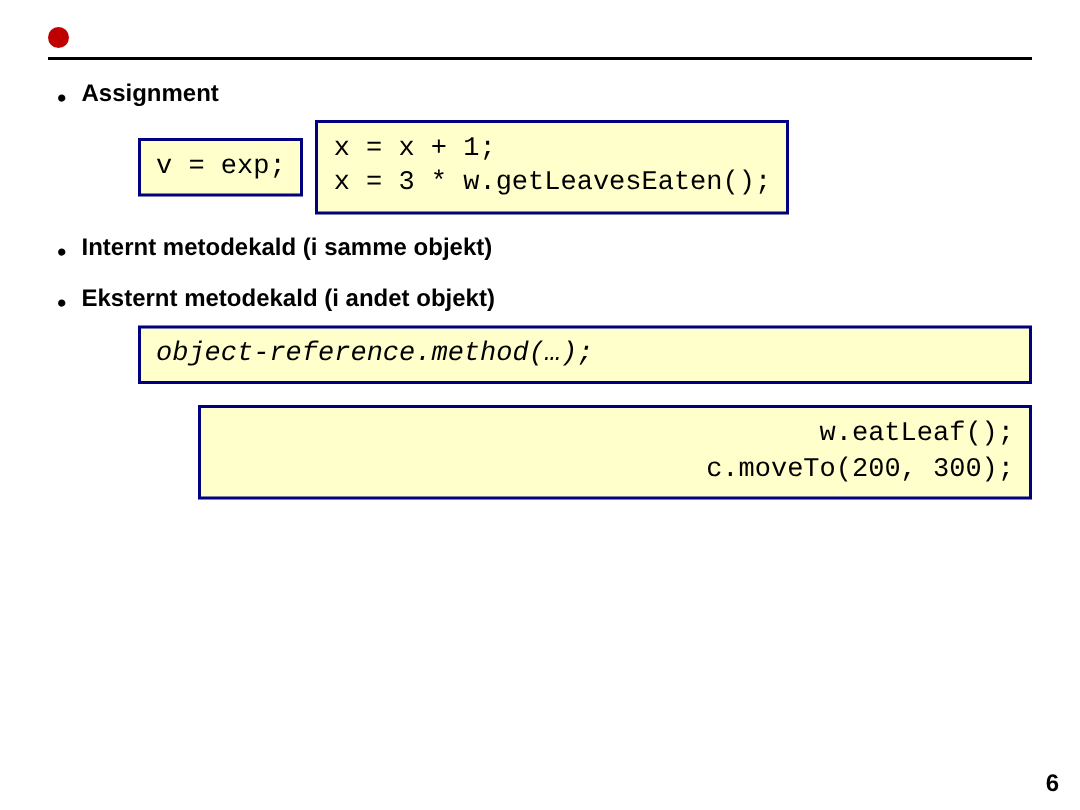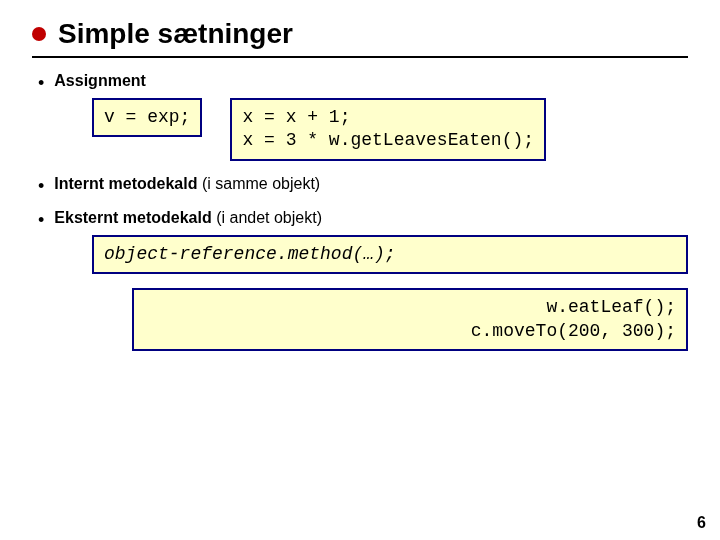--- a/index.html
+++ b/index.html
@@ -45,38 +45,38 @@
     font-size: 18px;
     line-height: 22px;
     color: #000;
   }
   .bullet-text {
     font-size: 16px;
     font-weight: bold;
     color: #000;
   }
   .bullet-text .normal {
-    font-weight: normal;
+    font-weight: bold;
   }
   .sub-line {
     margin-left: 44px;
     font-size: 16px;
     color: #000;
     line-height: 1.25;
     margin-bottom: 10px;
   }
   .dash {
     display: inline-block;
     width: 18px;
     margin-left: -18px;
   }
   .boxes-row {
     display: flex;
-    align-items: flex-start;
-    gap: 28px;
+    align-items: center;
+    gap: 8px;
     margin-left: 60px;
     margin-bottom: 14px;
   }
   .boxes-row.center {
     justify-content: flex-start;
   }
   .code-box {
     border: 2px solid #000080;
     background: #ffffcc;
     padding: 6px 10px;
@@ -102,21 +102,20 @@
     font-size: 16px;
     font-weight: bold;
     color: #000;
   }
 </style>
 </head>
 <body>
 
 <div class="title-row">
   <div class="red-bullet"></div>
-  <div class="title-text">Simple sætninger</div>
 </div>
 
 <div class="section">
   <div class="bullet-line">
     <span class="bullet-dot">•</span>
     <span class="bullet-text">Assignment</span>
   </div>
   <div class="boxes-row center">
     <div class="code-box">v = exp;</div>
     <div class="code-box">x = x + 1;

